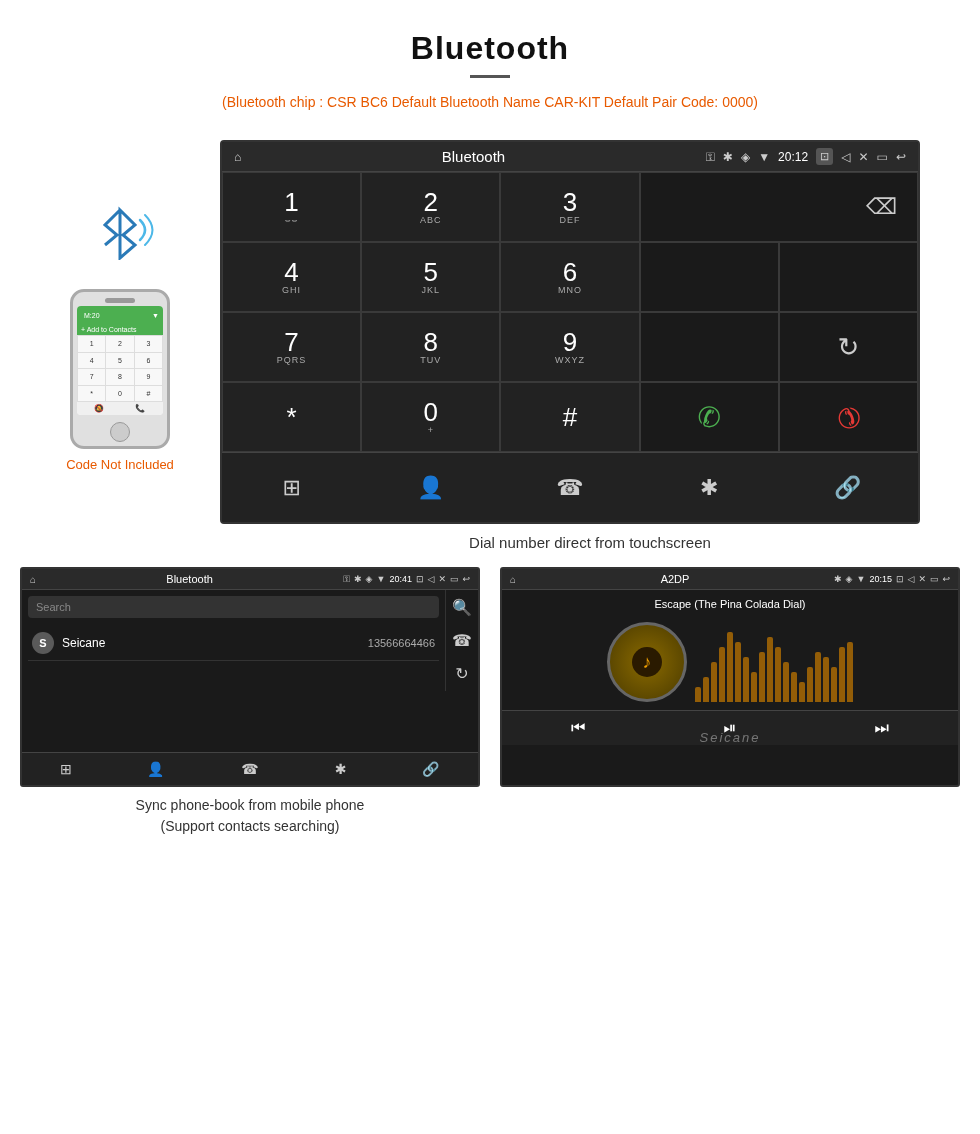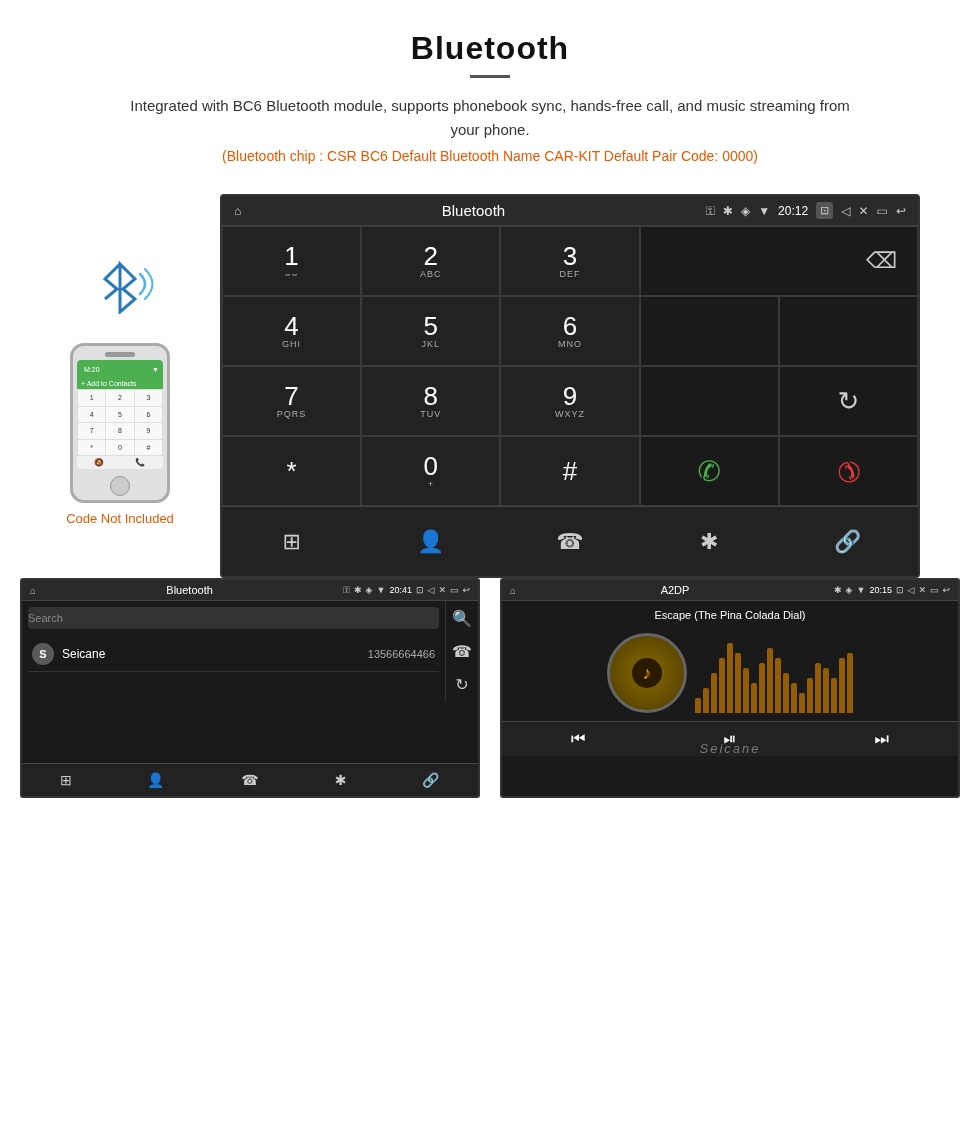--- a/index.html
+++ b/index.html
@@ -292,21 +292,21 @@
       font-size: 11px;
       font-weight: 500;
     }
     .mini-time {
       color: #fff;
       font-size: 9px;
     }
     .search-bar {
       background: #333;
       border-radius: 4px;
-      padding: 5px 0;
+      padding: 5px 8px;
       color: #aaa;
       font-size: 11px;
       margin-bottom: 8px;
       display: flex;
       justify-content: space-between;
       align-items: center;
     }
     .contact-row {
       display: flex;
       align-items: center;
@@ -434,21 +434,20 @@
       letter-spacing: 2px;
       pointer-events: none;
     }
   </style>
 </head>
 <body>
 
 <div class="page-header">
   <h1 class="page-title">Bluetooth</h1>
   <div class="title-divider"></div>
-  <p class="page-description">Integrated with BC6 Bluetooth module, supports phonebook sync, hands-free call, and music streaming from your phone.</p>
   <p class="page-specs">(Bluetooth chip : CSR BC6   Default Bluetooth Name CAR-KIT    Default Pair Code: 0000)</p>
 </div>
 
 <div class="main-content">
 
   <div class="phone-aside">
     <div class="bluetooth-waves">
       <svg width="70" height="60" viewBox="0 0 70 60">
 
         <path d="M35 10 L50 25 L38 35 L50 45 L35 58 L35 10 Z M35 10 L20 25 L32 35 L20 45" stroke="#2a7ab8" stroke-width="3" fill="none"></path>
@@ -579,20 +578,21 @@
         <div class="bottom-nav" style="grid-column:1/6; grid-row:5/6; display:flex; justify-content:space-around; background:#222; border-top:1px solid #444;">
           <div class="bottom-nav-item">⊞</div>
           <div class="bottom-nav-item">👤</div>
           <div class="bottom-nav-item">☎</div>
           <div class="bottom-nav-item">✱</div>
           <div class="bottom-nav-item">🔗</div>
         </div>
       </div>
     </div>
 
+    <div class="screen-caption">Dial number direct from touchscreen</div>
   </div>
 </div>
 
 <div class="bottom-screenshots">
 
   <div class="screenshot-block">
     <div class="mini-screen">
 
       <div class="mini-statusbar">
         <span style="color:#ccc; font-size:10px;">⌂</span>
@@ -632,20 +632,24 @@
 
       <div style="position:absolute; bottom:0; left:0; right:0;">
         <div class="mini-bottom-nav">
           <span class="mini-nav-item">⊞</span>
           <span class="mini-nav-item active">👤</span>
           <span class="mini-nav-item">☎</span>
           <span class="mini-nav-item">✱</span>
           <span class="mini-nav-item">🔗</span>
         </div>
       </div>
+    </div>
+    <div class="screenshot-caption">
+      <span>Sync phone-book from mobile phone</span><br>
+      <span>(Support contacts searching)</span>
     </div>
   </div>
 
   <div class="screenshot-block">
     <div class="mini-screen">
 
       <div class="mini-statusbar">
         <span style="color:#ccc; font-size:10px;">⌂</span>
         <span class="mini-title">A2DP</span>
         <span style="color:#ccc; font-size:9px;">✱</span>

